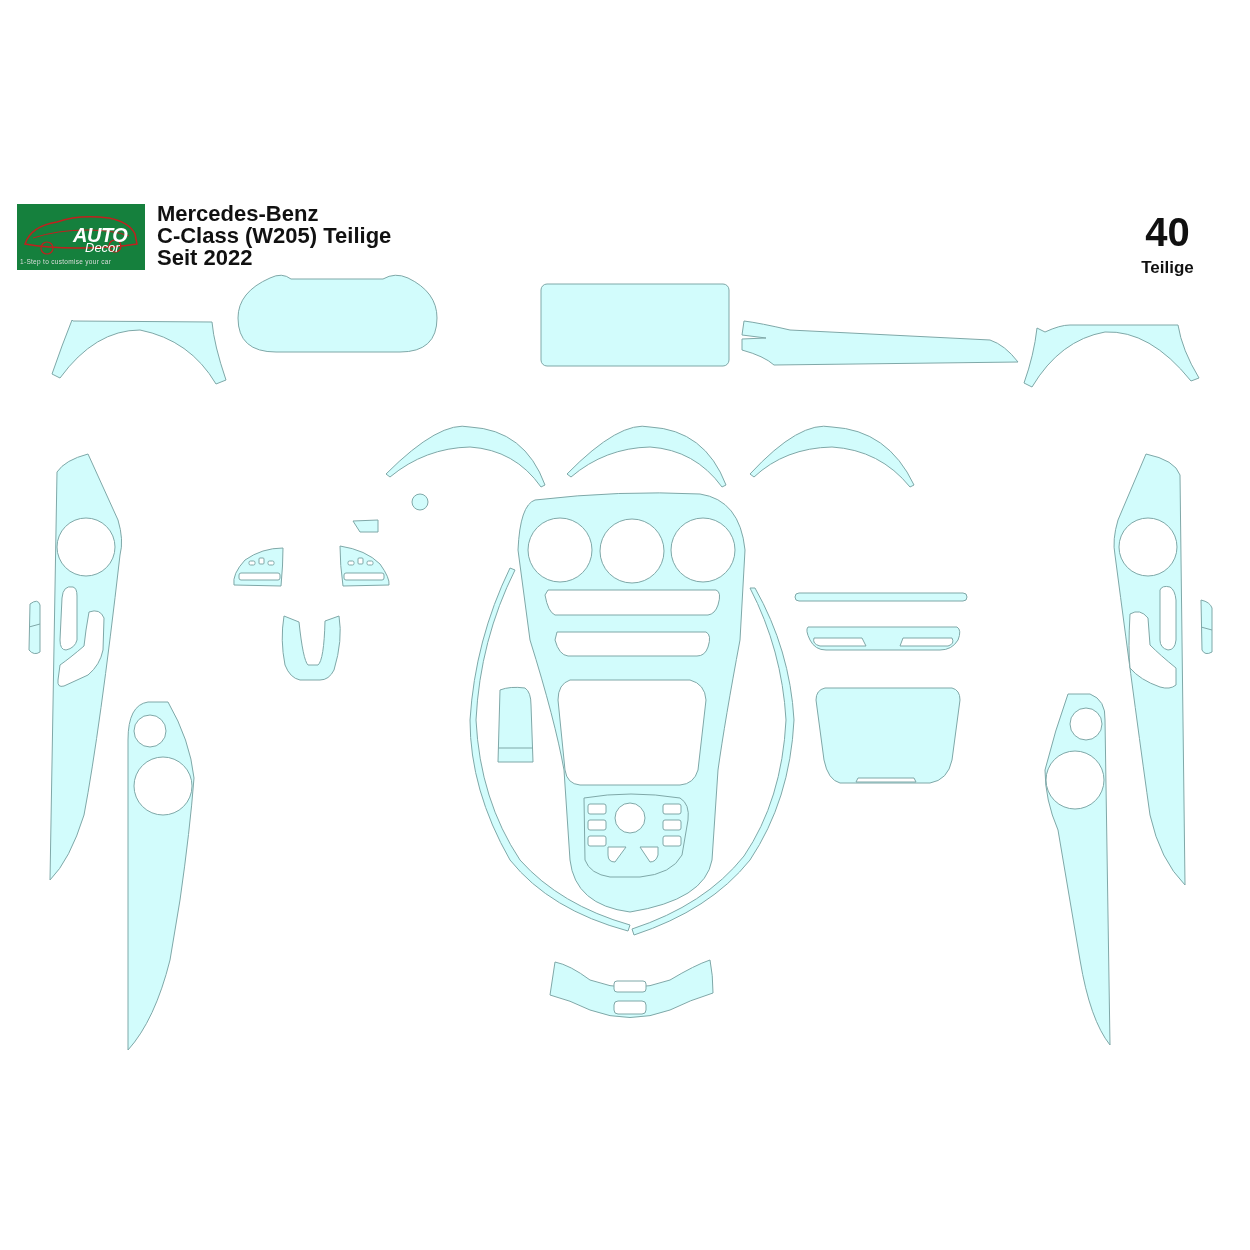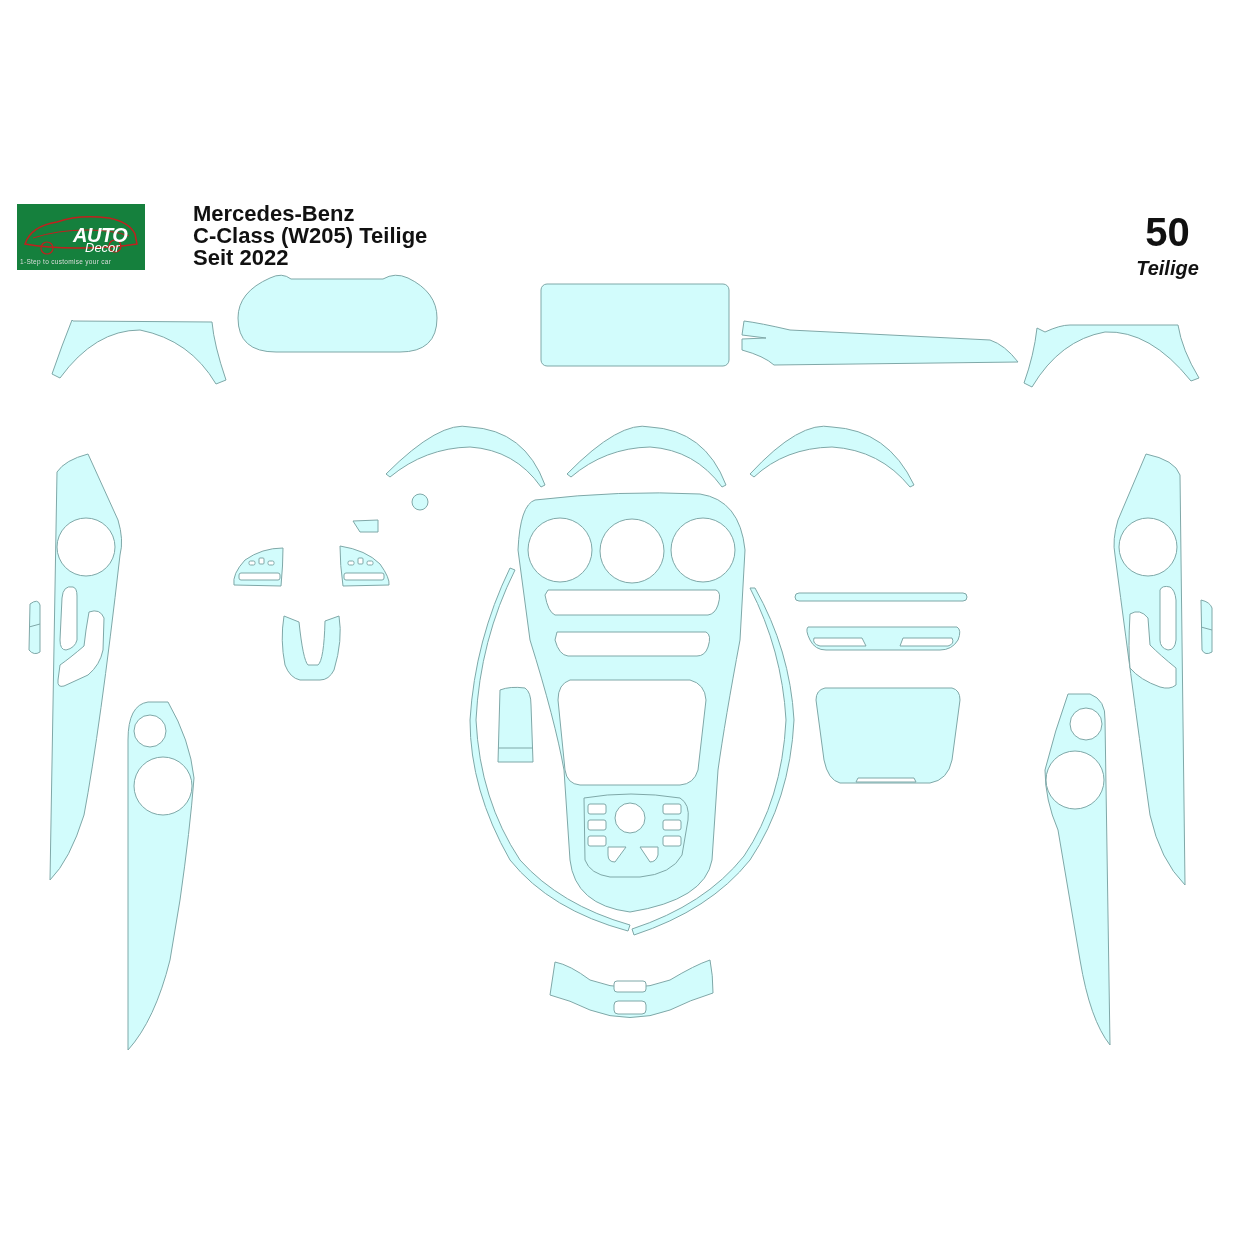--- a/index.html
+++ b/index.html
@@ -2,25 +2,25 @@
 <html><head>
 <meta charset="utf-8">
 <style>
   html,body{margin:0;padding:0;background:#fff;}
   body{width:1250px;height:1250px;position:relative;overflow:hidden;font-family:"Liberation Sans",sans-serif;}
   .logo{position:absolute;left:17px;top:204px;width:128px;height:66px;background:#15803d;overflow:hidden;}
   .logo svg{position:absolute;left:0;top:0;}
   .logo .brand1{position:absolute;left:56px;top:20px;color:#fff;font-weight:bold;font-style:italic;font-size:20px;letter-spacing:-0.5px;}
   .logo .brand2{position:absolute;left:68px;top:36px;color:#fff;font-style:italic;font-family:Liberation Sans, sans-serif;font-size:13px;}
   .logo .tagline{position:absolute;left:3px;top:54px;color:#ddd;font-size:6.5px;white-space:nowrap;letter-spacing:0.3px;}
-  .title{position:absolute;left:157px;top:203px;font-weight:bold;font-size:22px;line-height:22px;color:#111;margin-left:36px;}
+  .title{position:absolute;left:157px;top:203px;font-weight:bold;font-size:22px;line-height:22px;color:#111;}
   .title div{white-space:nowrap;}
   .count{position:absolute;left:1100px;top:210px;width:135px;text-align:center;font-weight:bold;color:#111;}
   .count .num{font-size:40px;line-height:44px;}
-  .count .lbl{font-size:20px;line-height:28px;font-style:italic;}
+  .count .lbl{font-size:17px;line-height:28px;}
   svg.parts{position:absolute;left:0;top:0;}
   .p{fill:#d2fcfc;stroke:#7fa8a8;stroke-width:1;}
   .h{fill:#fff;stroke:#7fa8a8;stroke-width:1;}
 </style>
 </head>
 <body>
 
 <div class="logo">
   <svg width="128" height="66">
     <path d="M8 40 Q14 22 40 18 Q62 10 92 14 Q112 18 118 30 L120 40 Q96 44 60 44 Q30 44 8 40 Z" fill="none" stroke="#c0201e" stroke-width="1.5"></path>
@@ -33,21 +33,21 @@
   <span class="tagline">1-Step to customise your car</span>
 </div>
 
 <div class="title">
   <div>Mercedes-Benz</div>
   <div>C-Class (W205) Teilige</div>
   <div>Seit 2022</div>
 </div>
 
 <div class="count">
-  <div class="num">50</div>
+  <div class="num">40</div>
   <div class="lbl">Teilige</div>
 </div>
 
 <svg class="parts" width="1250" height="1250">
 
   <path class="p" d="M73 321 L212 322 Q214 345 226 380 L216 384 Q190 340 140 330 Q95 330 60 378 L52 374 Q62 345 72 320 Z"></path>
   <path class="p" d="M270 278 Q282 272 291 279 L383 279 Q395 272 408 278 Q437 292 437 318 Q437 352 400 352 L276 352 Q238 352 238 318 Q238 292 270 278 Z"></path>
   <rect class="p" x="541" y="284" width="188" height="82" rx="6"></rect>
   <path class="p" d="M744 321 Q760 323 790 330 L990 340 Q1005 345 1018 362 L774 365 Q764 356 742 350 L742 339 L766 338 L742 335 Z"></path>
   <path class="p" d="M1037 328 L1045 332 Q1060 325 1070 325 L1178 325 Q1182 350 1199 378 L1191 381 Q1150 330 1105 332 Q1060 340 1032 387 L1024 383 Q1034 355 1037 328 Z"></path>

